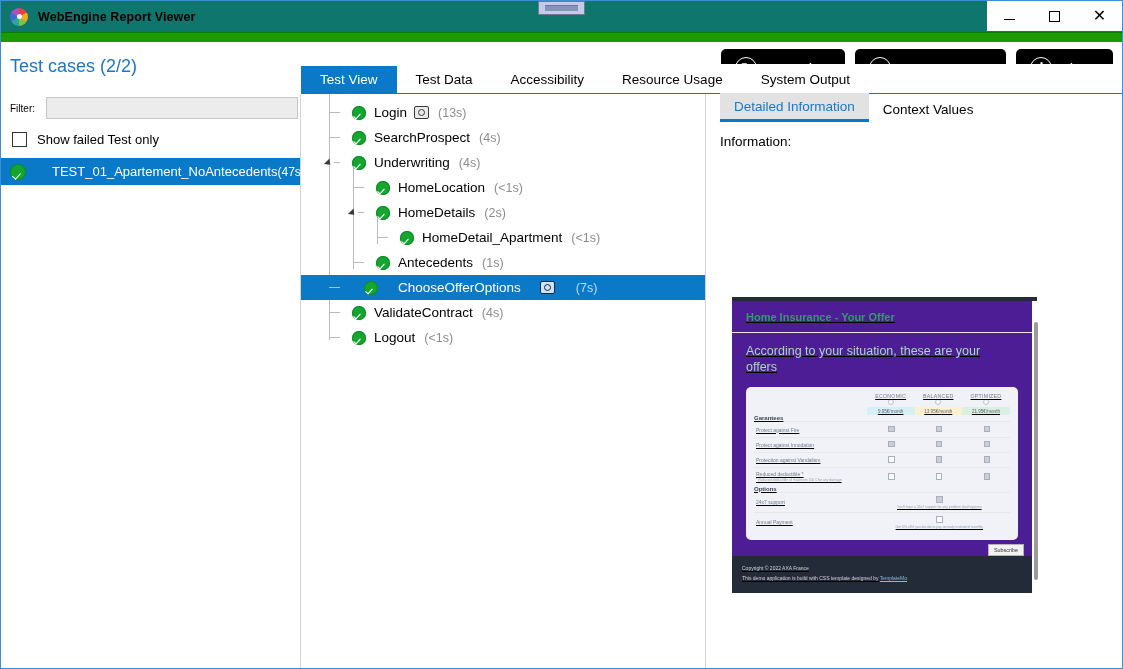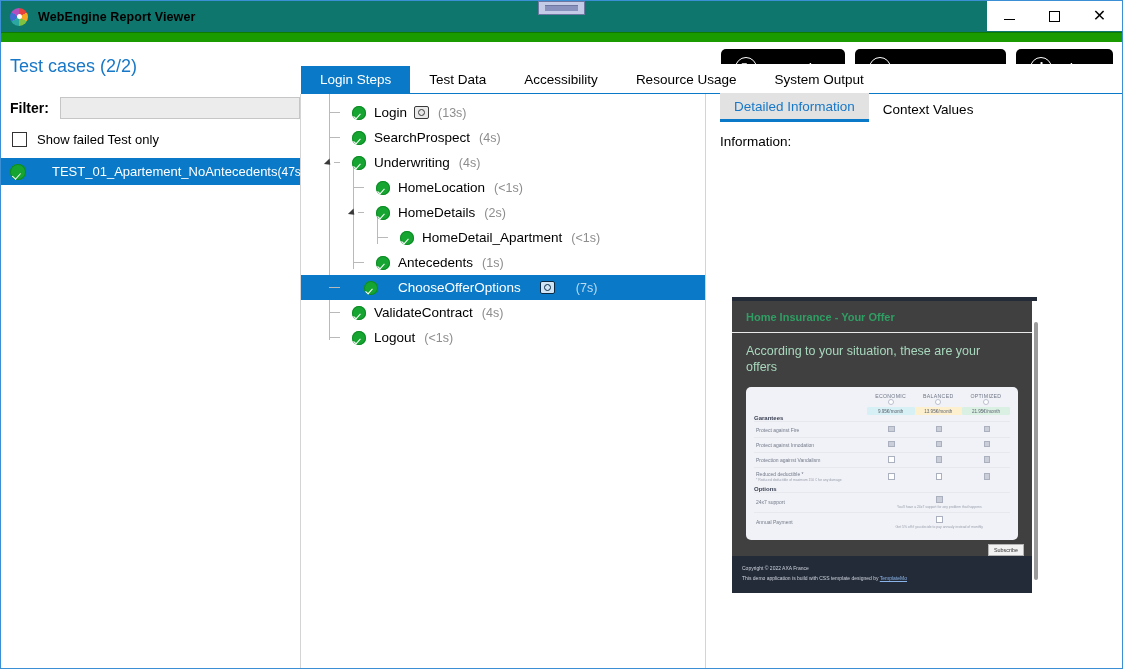--- a/index.html
+++ b/index.html
@@ -44,21 +44,21 @@
   .ci svg{display:block;}
   .ci .ital{font-family:"Liberation Serif",serif;font-style:italic;font-size:14px;line-height:1;font-weight:bold;}
 
   
   .main{position:relative;height:577px;}
 
   
   .left{position:absolute;left:0;top:0;width:300px;height:577px;background:#fff;
         border-right:1px solid #d4d4d4;box-sizing:border-box;}
   .filterrow{display:flex;align-items:center;height:28px;padding-left:9px;}
-  .filterlbl{font-size:14px;font-weight:bold;}
+  .filterlbl{font-size:10px;}
   .filterinput{margin-left:11px;width:252px;height:22px;background:#ececec;border:1px solid #c6c6c6;
                box-sizing:border-box;font-size:12px;padding:0 4px;color:#000;outline:none;}
   .chkrow{display:flex;align-items:center;height:28px;padding-left:11px;margin-top:3px;}
   .chkbox{width:15px;height:15px;border:1.6px solid #333;background:#fff;box-sizing:border-box;}
   .chklbl{margin-left:10px;font-size:13px;}
   .tclist{margin-top:5px;}
   .tcitem{display:flex;align-items:center;height:27px;padding-left:9px;font-size:13px;cursor:pointer;}
   .tcitem.sel{background:#0a7ac8;color:#fff;}
   .tcname{margin-left:26px;text-align:right;}
   .tcdur{margin-left:auto;margin-right:12px;color:#9b9b9b;font-size:12px;}
@@ -100,21 +100,21 @@
   
   .right{position:absolute;left:705px;top:0;width:417px;height:577px;background:#fff;box-sizing:border-box;}
   .subtabs{display:flex;align-items:flex-end;height:28px;padding-left:14px;}
   .stab{height:26px;display:flex;align-items:center;padding:0 14px;font-size:13.5px;cursor:pointer;color:#000;}
   .stab.active{background:#e2e2e2;color:#1878c8;border-bottom:3px solid #0a7ac8;}
   .infolbl{margin:12px 0 0 14px;font-size:13.5px;}
 
   
   .shot{position:absolute;left:731px;top:203px;width:307px;height:305px;overflow:hidden;background:#fff;}
   .shot-top{height:4px;background:#232b38;margin:0 2px 0 0;}
-  .shot-page{position:relative;width:300px;background:#404040;}
+  .shot-page{position:relative;width:300px;background:#4c1d95;text-decoration:underline;}
   .shot-hdr{font-size:11px;font-weight:bold;color:#2f9e63;padding:10px 0 9px 14px;
             border-bottom:1px solid #e9e9e9;}
   .shot-sub{font-size:12.5px;color:#a8d8bd;line-height:1.25;padding:11px 18px 8px 14px;}
   .offer{margin:4px 14px 0;background:#f1f2f7;border-radius:5px;padding:6px 8px 8px;}
   .otable{width:100%;border-collapse:collapse;}
   .otable td,.otable th{padding:0;}
   .ocolhdr{font-size:5.2px;color:#6f7686;text-align:center;letter-spacing:.3px;padding-bottom:2px;}
   .oradio{width:4px;height:4px;border-radius:50%;background:#fff;border:1px solid #b9bfcd;margin:0 auto 2px;}
   .opill{font-size:4.6px;text-align:center;padding:1.6px 0;border-radius:1px;color:#5d6472;}
   .p1{background:#d7f0f5;}.p2{background:#fdf0cf;}.p3{background:#daf0e2;}
@@ -202,21 +202,21 @@
         <div class="tcitem sel">
           <span class="okico"></span>
           <span class="tcname">TEST_01_Apartement_NoAntecedents</span>
           <span class="tcdur">(47s)</span>
         </div>
       </div>
     </div>
 
     <div class="tabbar">
       <div class="tab active">
-          <span>Login Steps</span>
+          <span>Test View</span>
         </div>
       <div class="tab">
           <span>Test Data</span>
         </div>
       <div class="tab">
           <span>Accessibility</span>
         </div>
       <div class="tab">
           <span>Resource Usage</span>
         </div>

